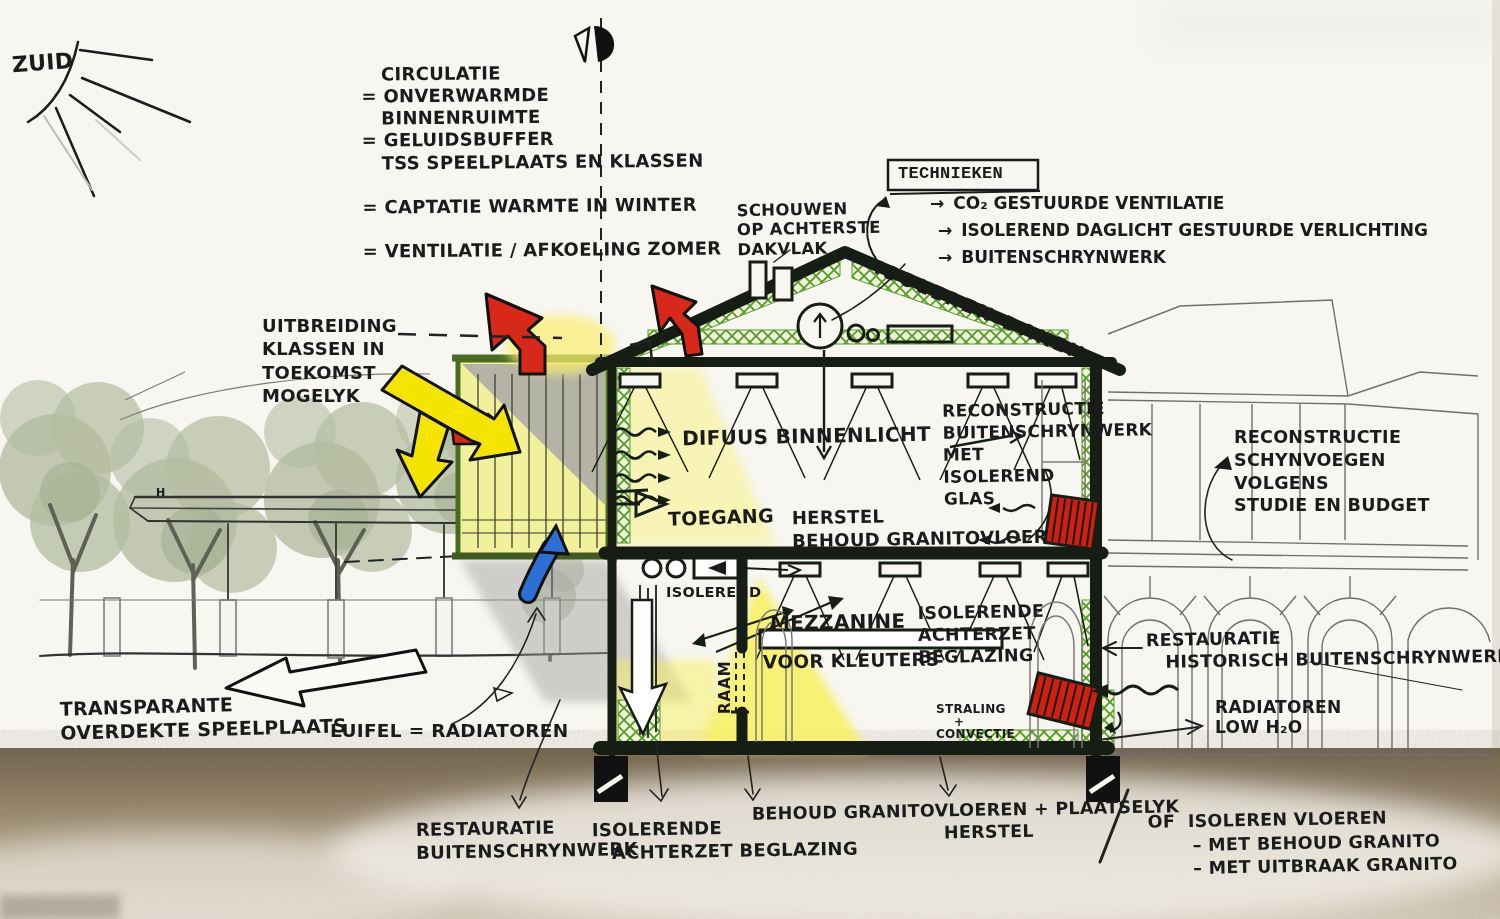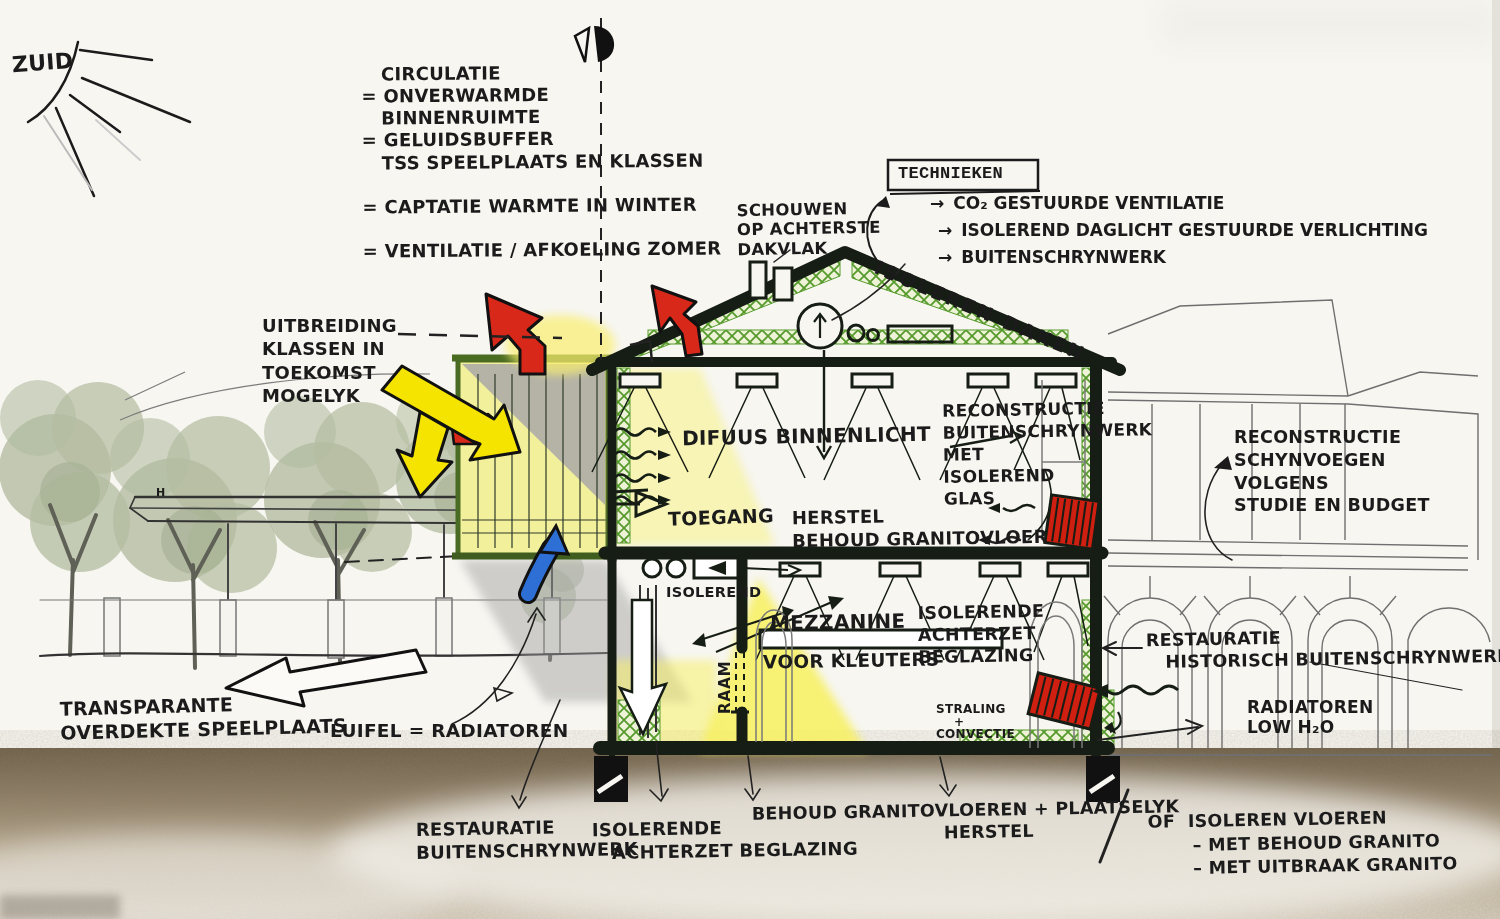--- a/index.html
+++ b/index.html
@@ -453,21 +453,21 @@
 ACHTERZET
 BEGLAZING</div>
 
 <div class="lb" style="left:936px;top:686px;font-size:12px;line-height:1.05;margin-top:17px;">STRALING
     +
 CONVECTIE</div>
 
 <div class="lb" style="left:1146px;top:626px;font-size:17.5px;line-height:1.28;transform:rotate(-1deg);">RESTAURATIE
    HISTORISCH BUITENSCHRYNWERK</div>
 
-<div class="lb" style="left:1215px;top:697px;font-size:17px;line-height:1.2;margin-left:32px;">RADIATOREN
+<div class="lb" style="left:1215px;top:697px;font-size:17px;line-height:1.2;">RADIATOREN
 LOW H₂O</div>
 
 <div class="lb" style="left:60px;top:694px;font-size:19px;line-height:1.25;transform:rotate(-1.5deg);">TRANSPARANTE
 OVERDEKTE SPEELPLAATS</div>
 
 <div class="lb" style="left:330px;top:720px;font-size:18.5px;">LUIFEL = RADIATOREN</div>
 
 <div class="lb" style="left:156px;top:486px;font-size:11px;">H</div>
 
 <div class="lb" style="left:416px;top:816px;font-size:18px;line-height:1.3;transform:rotate(-1deg);">RESTAURATIE

